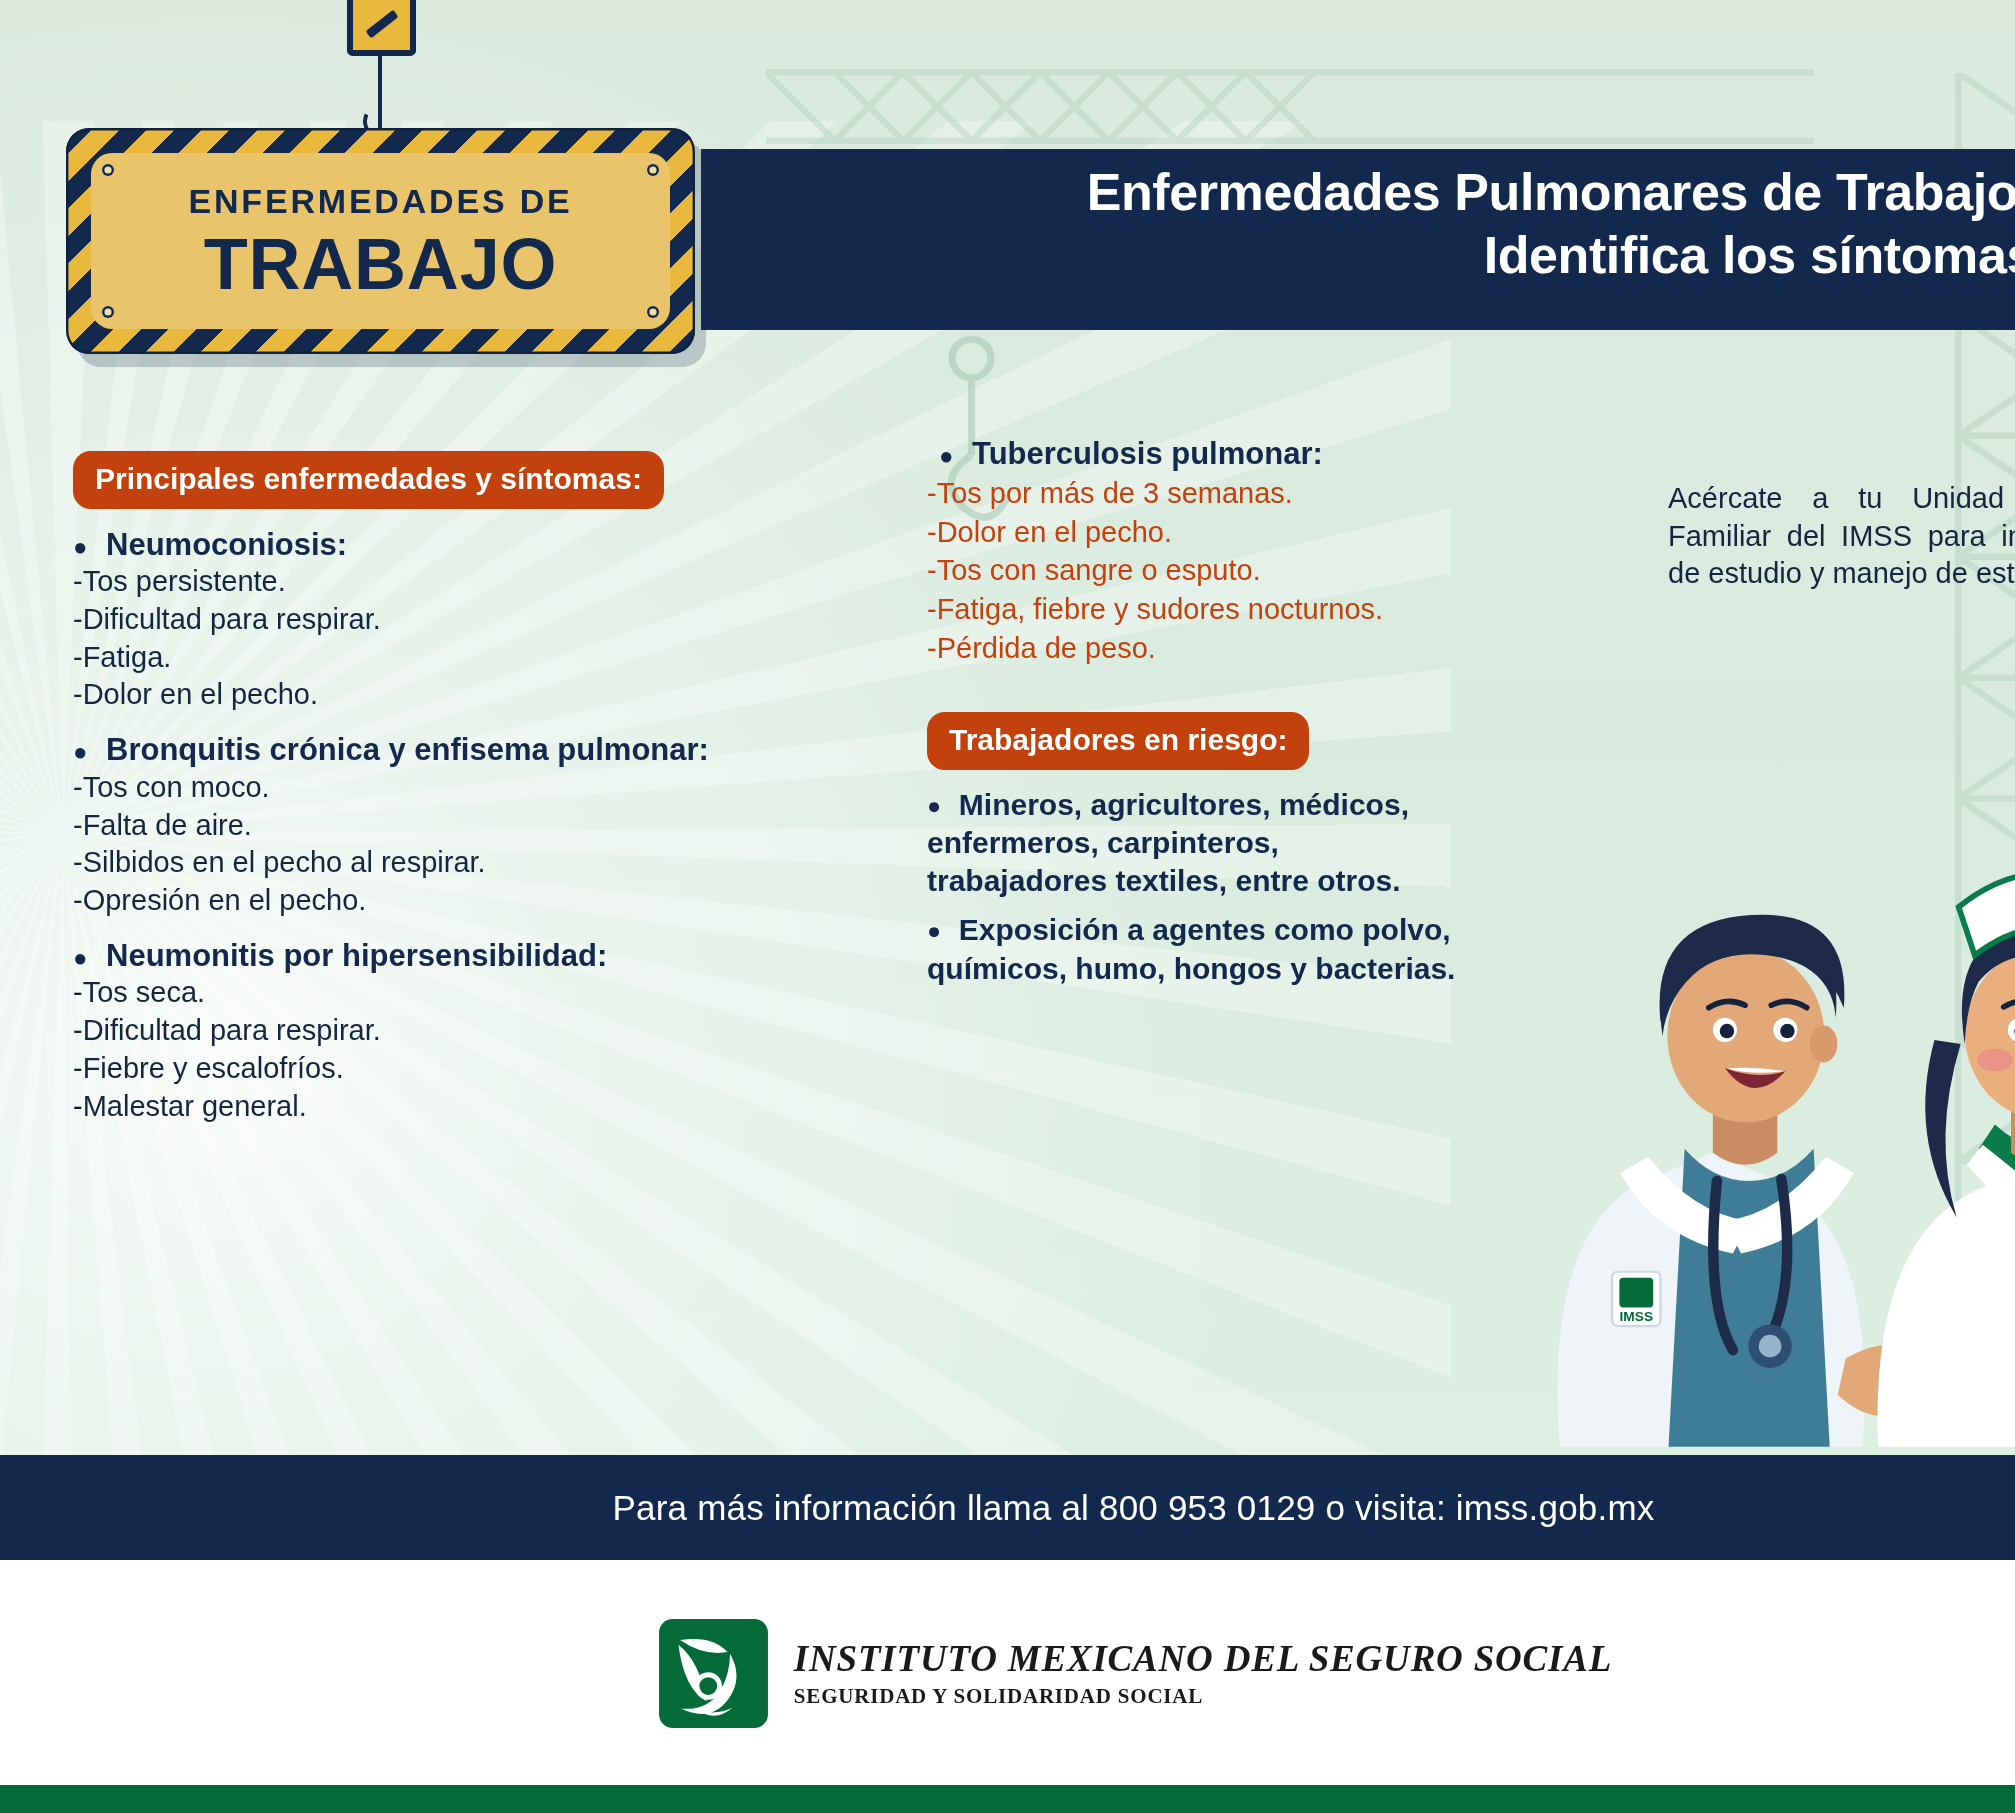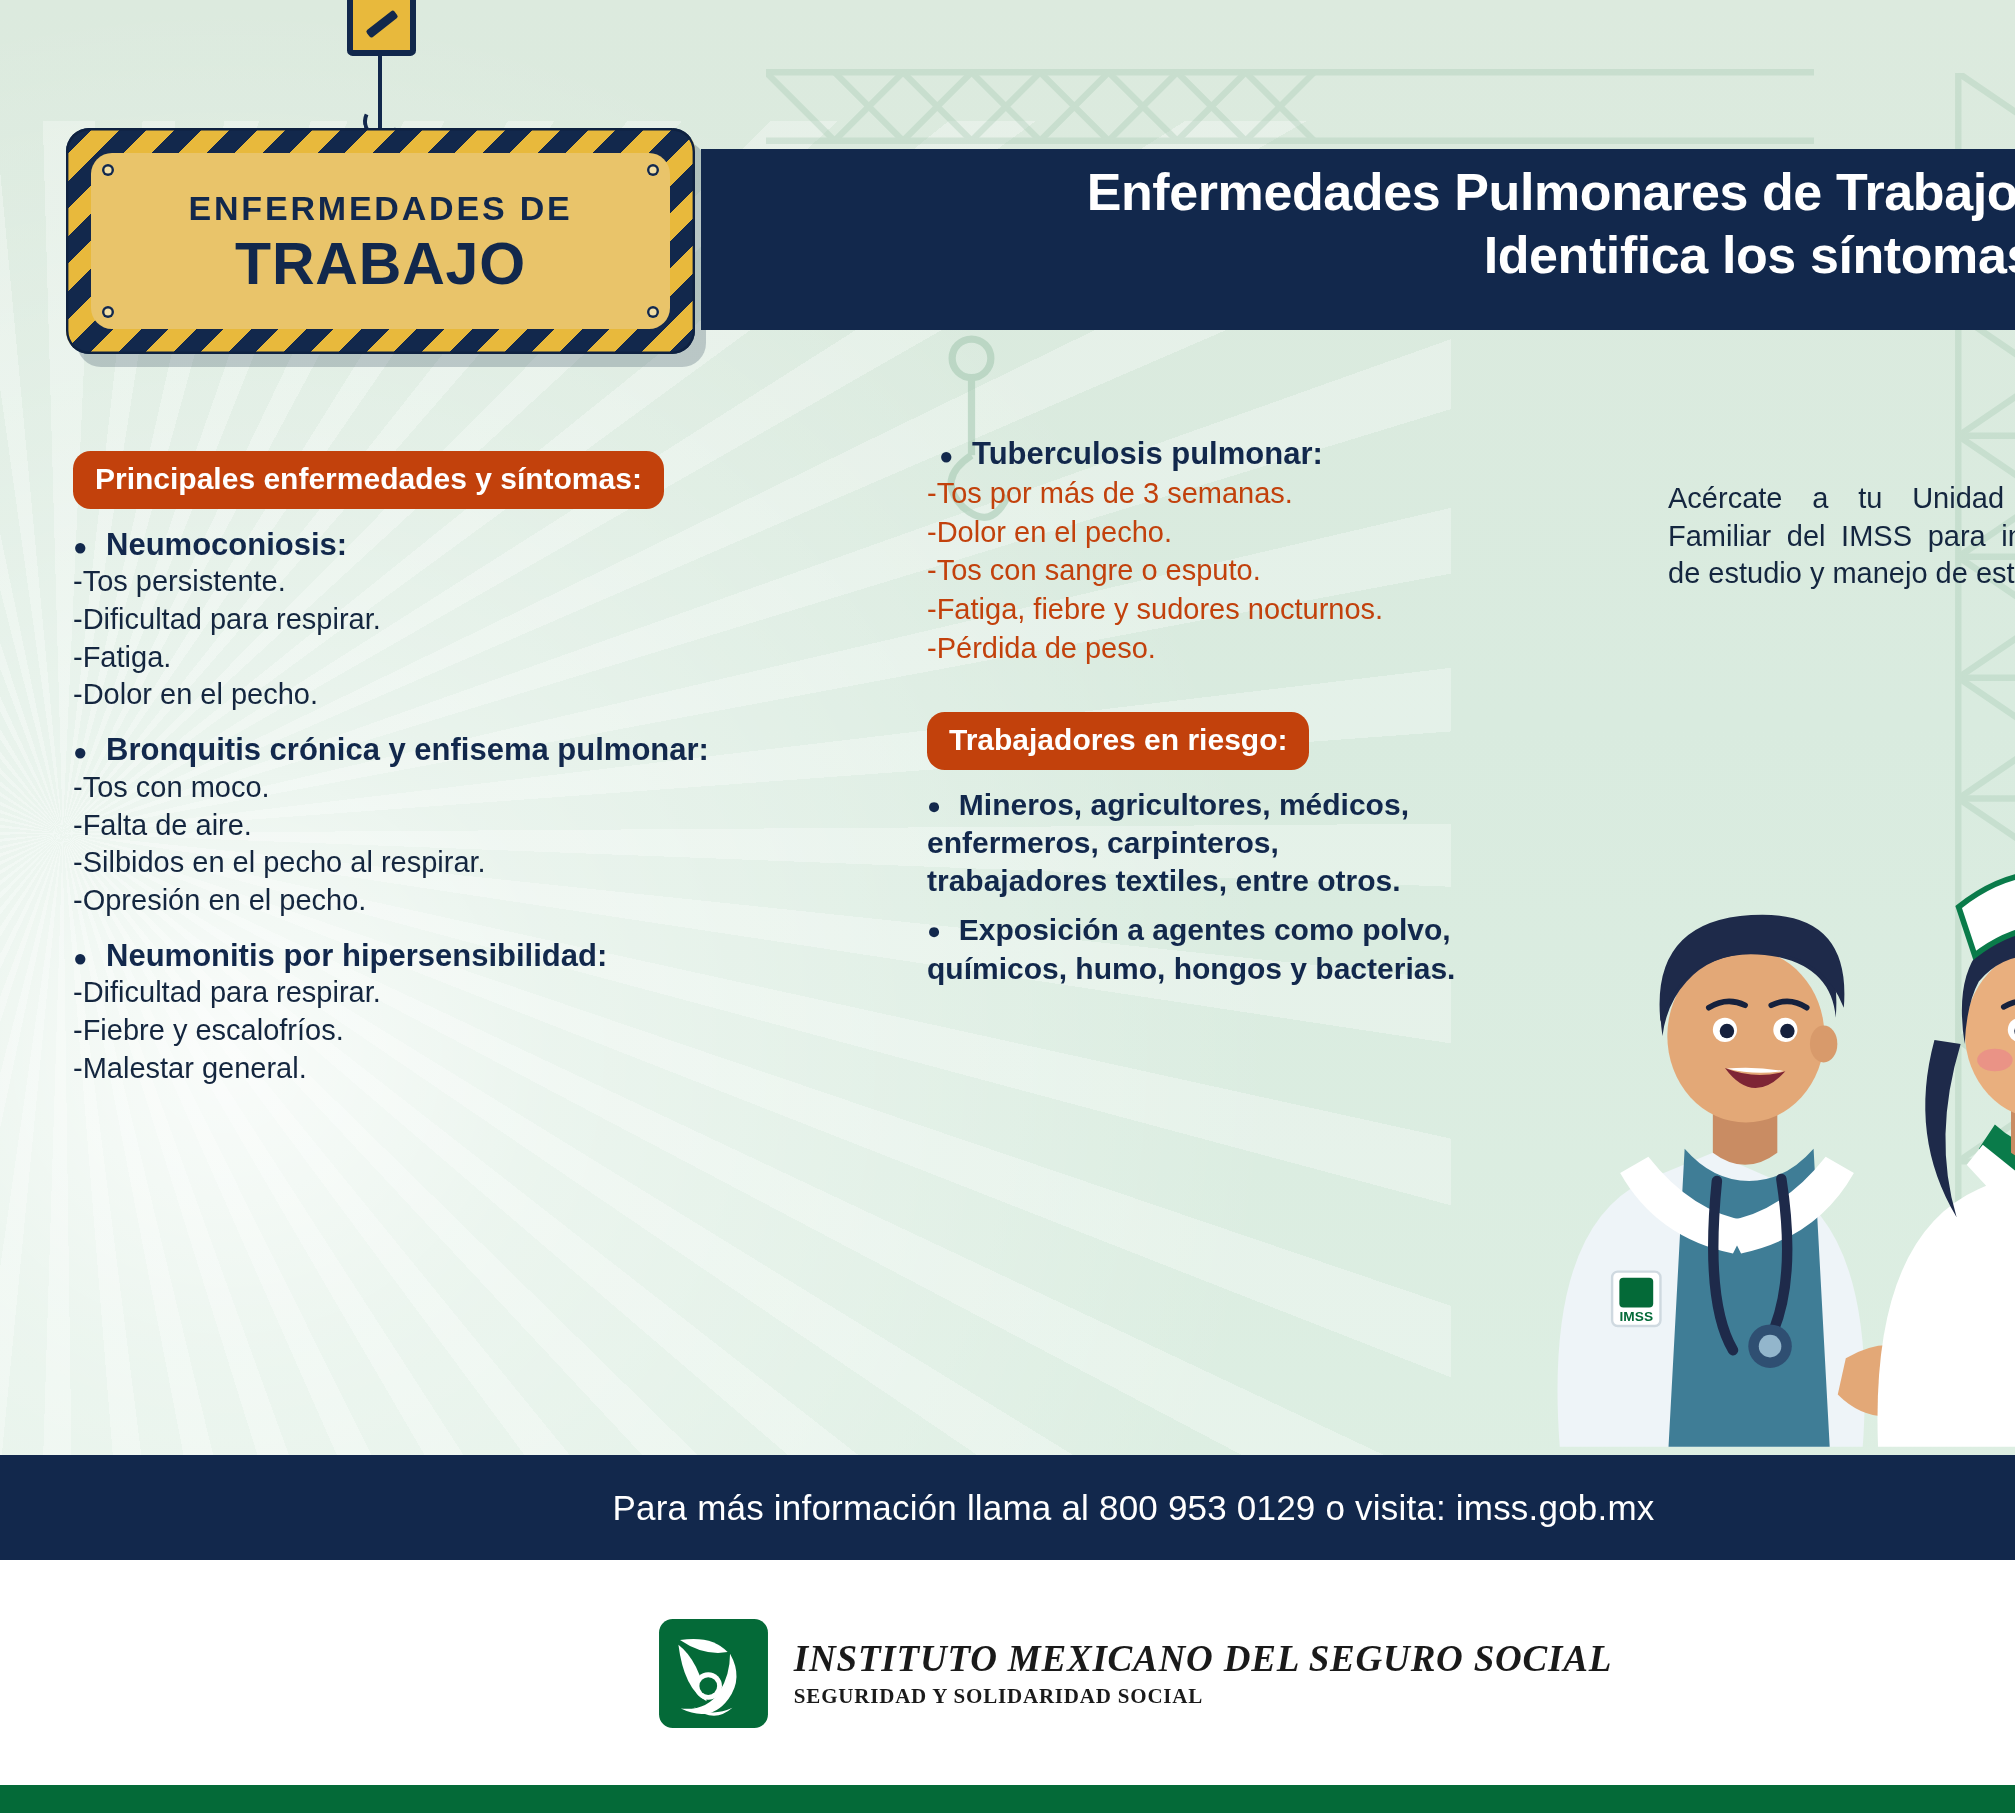--- a/index.html
+++ b/index.html
@@ -82,21 +82,21 @@
   }
   .sign-inner{
     position:absolute; left:25px; top:25px; right:25px; bottom:25px;
     background:#e9c46a; border-radius:21px;
     display:flex; flex-direction:column; align-items:center; justify-content:center;
   }
   .sign-line1{
     color:#12284c; font-weight:bold; font-size:34px; letter-spacing:2.8px;
   }
   .sign-line2{
-    color:#12284c; font-weight:bold; font-size:59px; letter-spacing:0.8px; line-height:1;
+    color:#12284c; font-weight:bold; font-size:72px; letter-spacing:0.8px; line-height:1;
     margin-top:7px;
   }
   .bolt{ position:absolute; width:12px; height:12px; border-radius:50%;
          background:#f2dfa6; box-shadow:0 0 0 2.4px #12284c inset; }
 
   
   .col{ position:absolute; }
   .col-left{ left:73px; top:451px; width:870px; }
   .col-mid{ left:927px; top:435px; width:729px; }
   .col-right{ left:1668px; top:435px; width:544px; }
@@ -277,20 +277,21 @@
       <div class="line">-Tos con moco.</div>
       <div class="line">-Falta de aire.</div>
       <div class="line">-Silbidos en el pecho al respirar.</div>
       <div class="line">-Opresión en el pecho.</div>
     </div>
 
     <div class="blk">
       <div class="bullet-head">
         <span class="dot">●</span><span>Neumonitis por hipersensibilidad:</span>
       </div>
+      <div class="line">-Tos seca.</div>
       <div class="line">-Dificultad para respirar.</div>
       <div class="line">-Fiebre y escalofríos.</div>
       <div class="line">-Malestar general.</div>
     </div>
   </div>
 
   <div class="col col-mid">
     <div>
       <div class="mid-head" style="padding-left:12px;">
         <span class="dot" style="margin-right:18.5px; font-size:24px; vertical-align:middle;">●</span><span>Tuberculosis pulmonar:</span>

